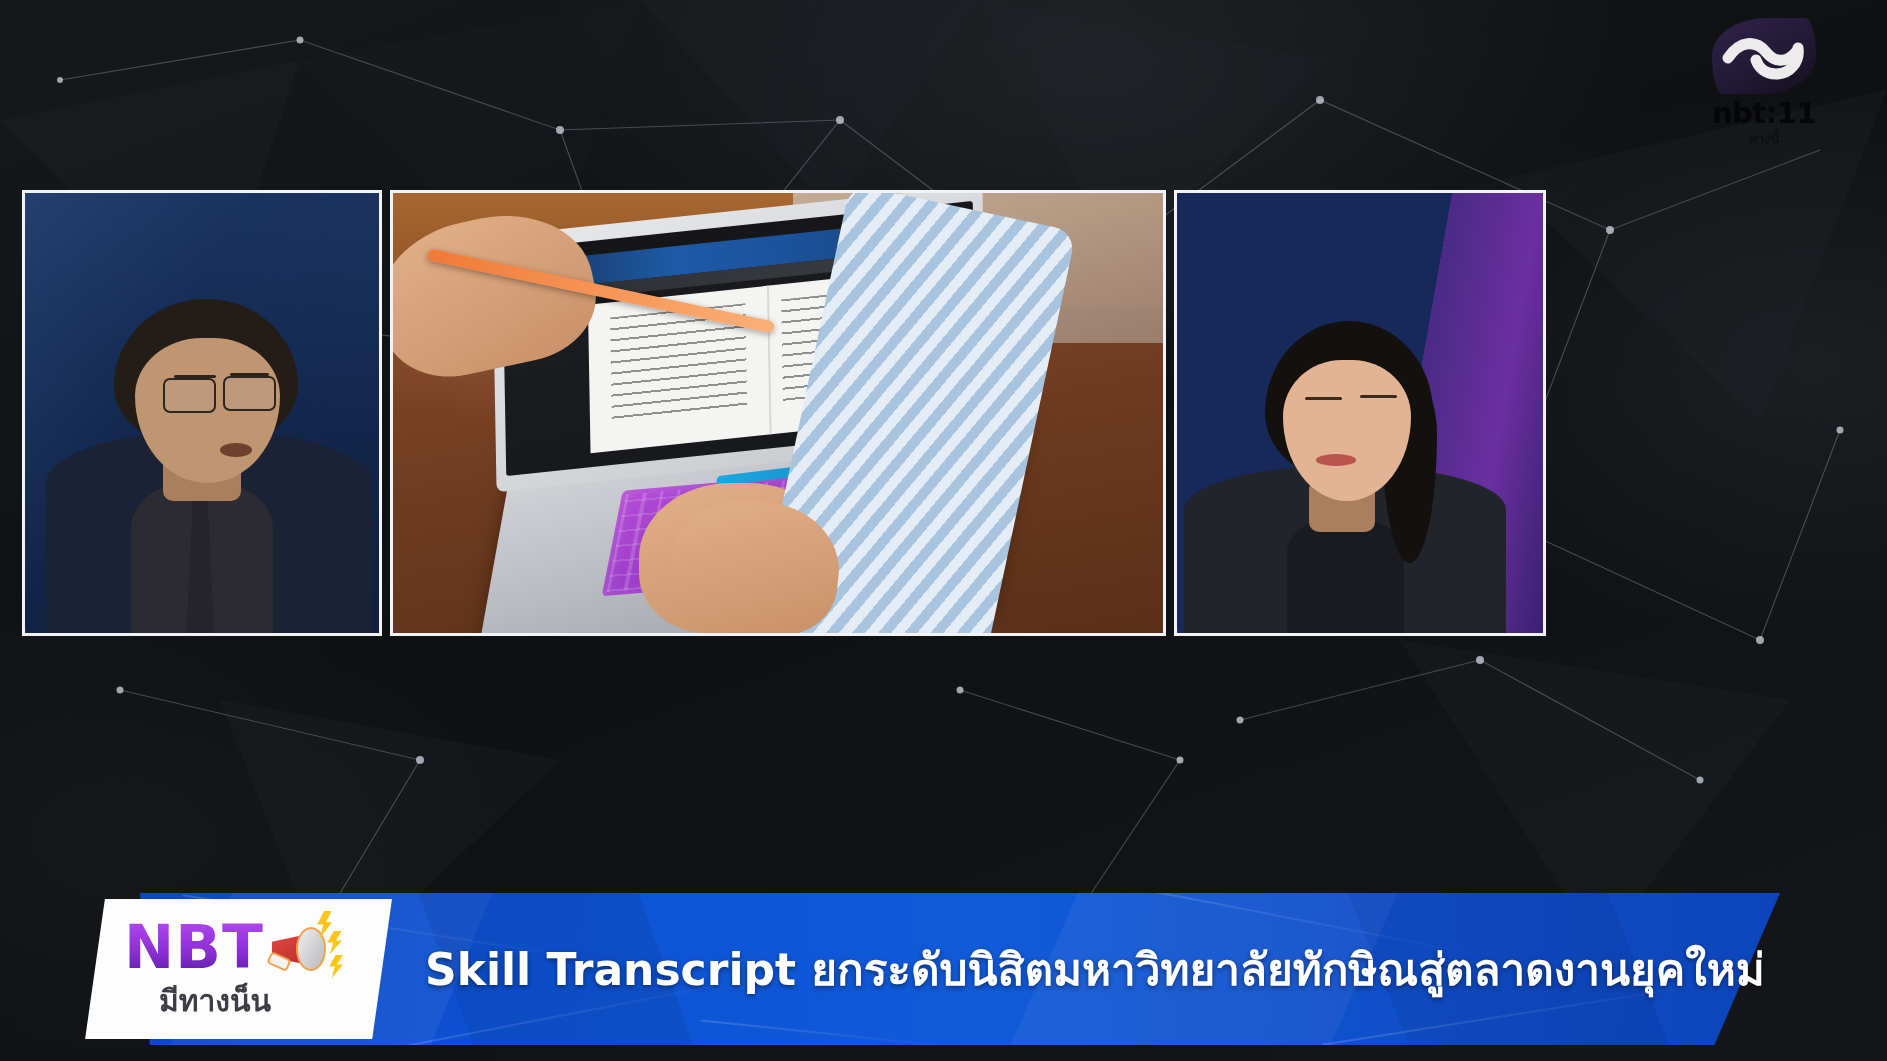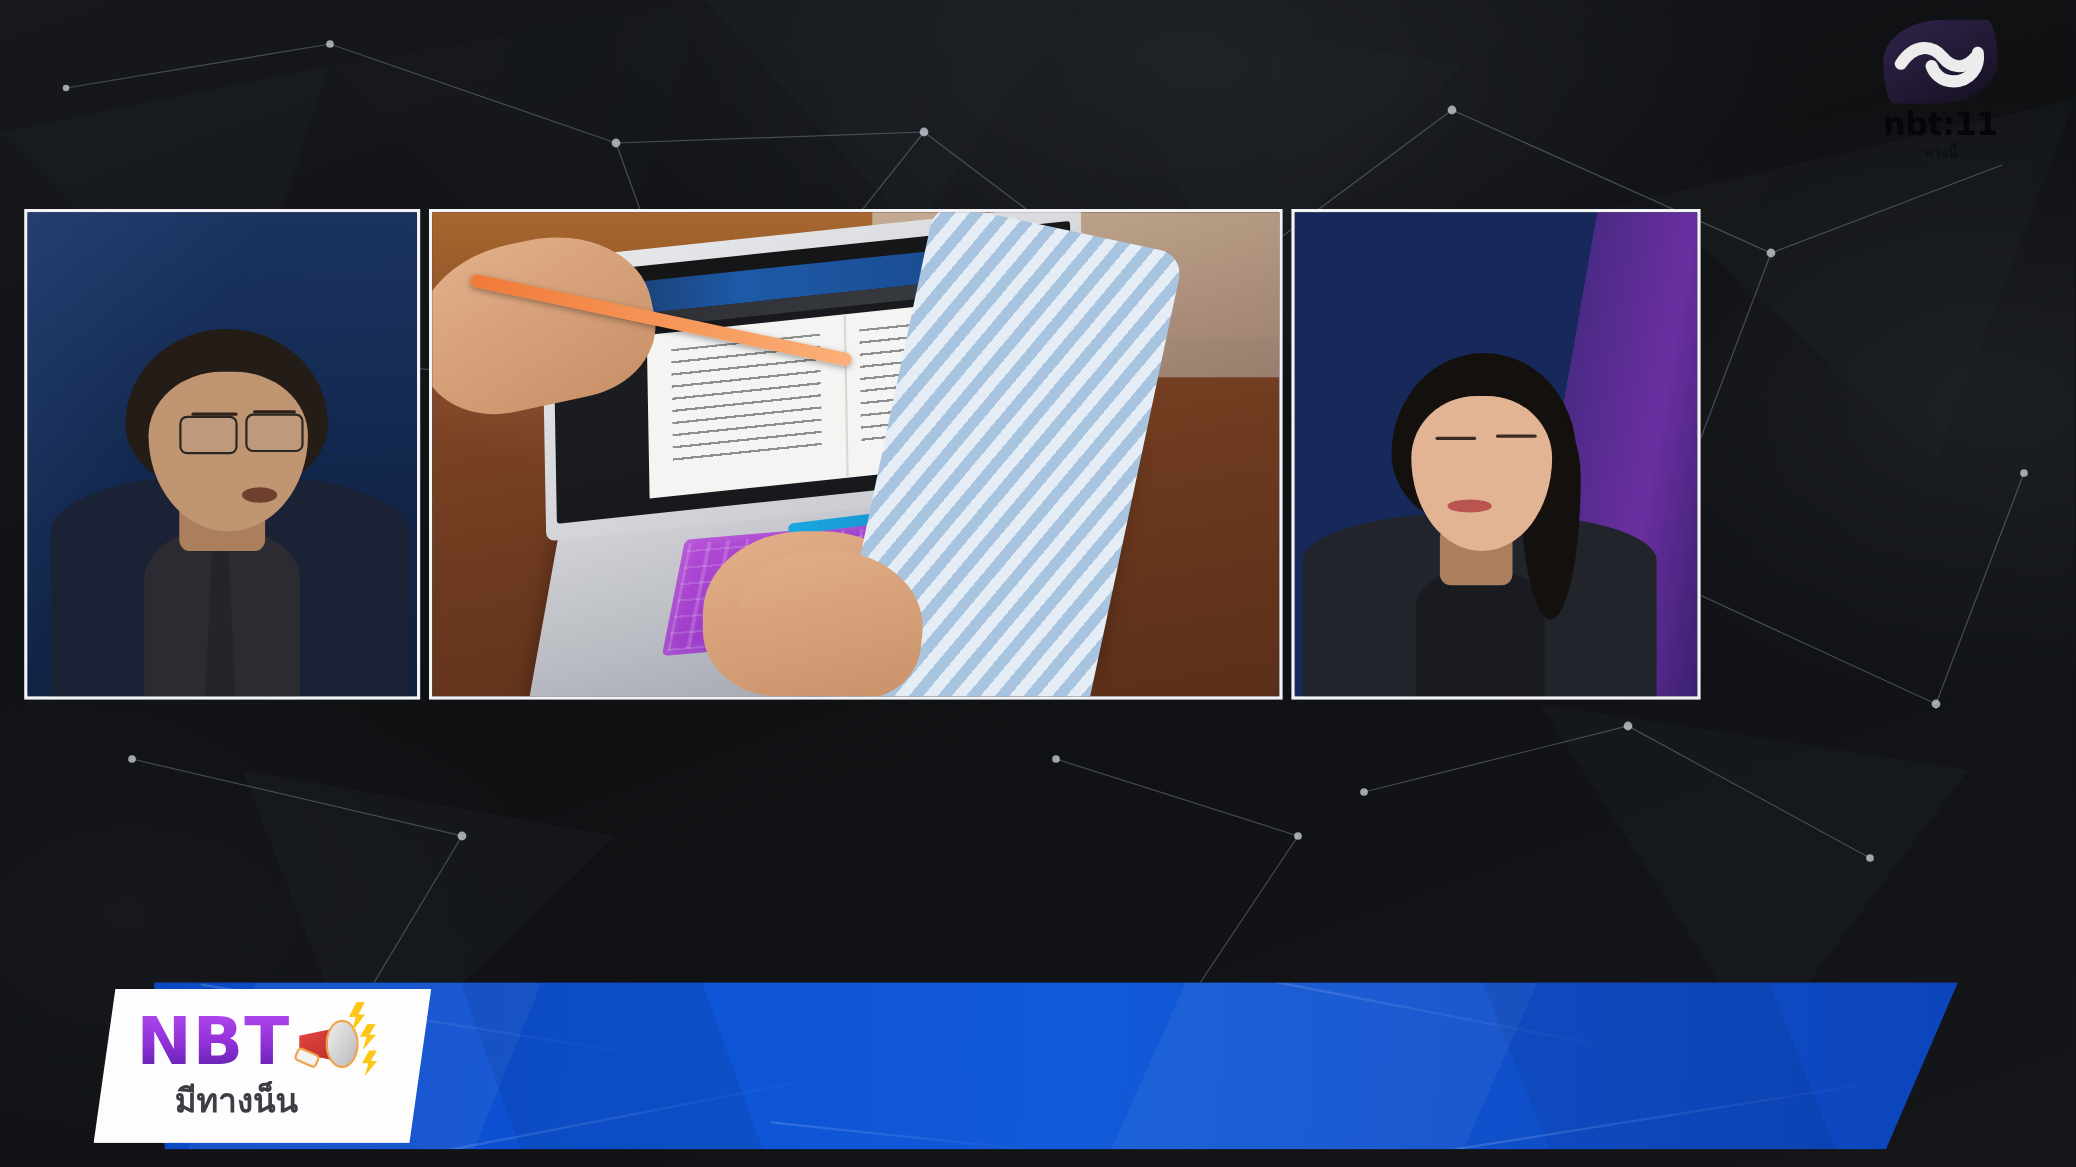--- a/index.html
+++ b/index.html
@@ -327,15 +327,16 @@
           <div class="mega-dish"></div>
           <div class="mega-handle"></div>
           <div class="bolt b1"></div>
           <div class="bolt b2"></div>
           <div class="bolt b3"></div>
         </div>
       </div>
       <div class="logo-sub">มีทางน็น</div>
     </div>
 
+    <div class="l3-headline">Skill Transcript ยกระดับนิสิตมหาวิทยาลัยทักษิณสู่ตลาดงานยุคใหม่</div>
   </div>
 
 </div>
 
 </body></html>

